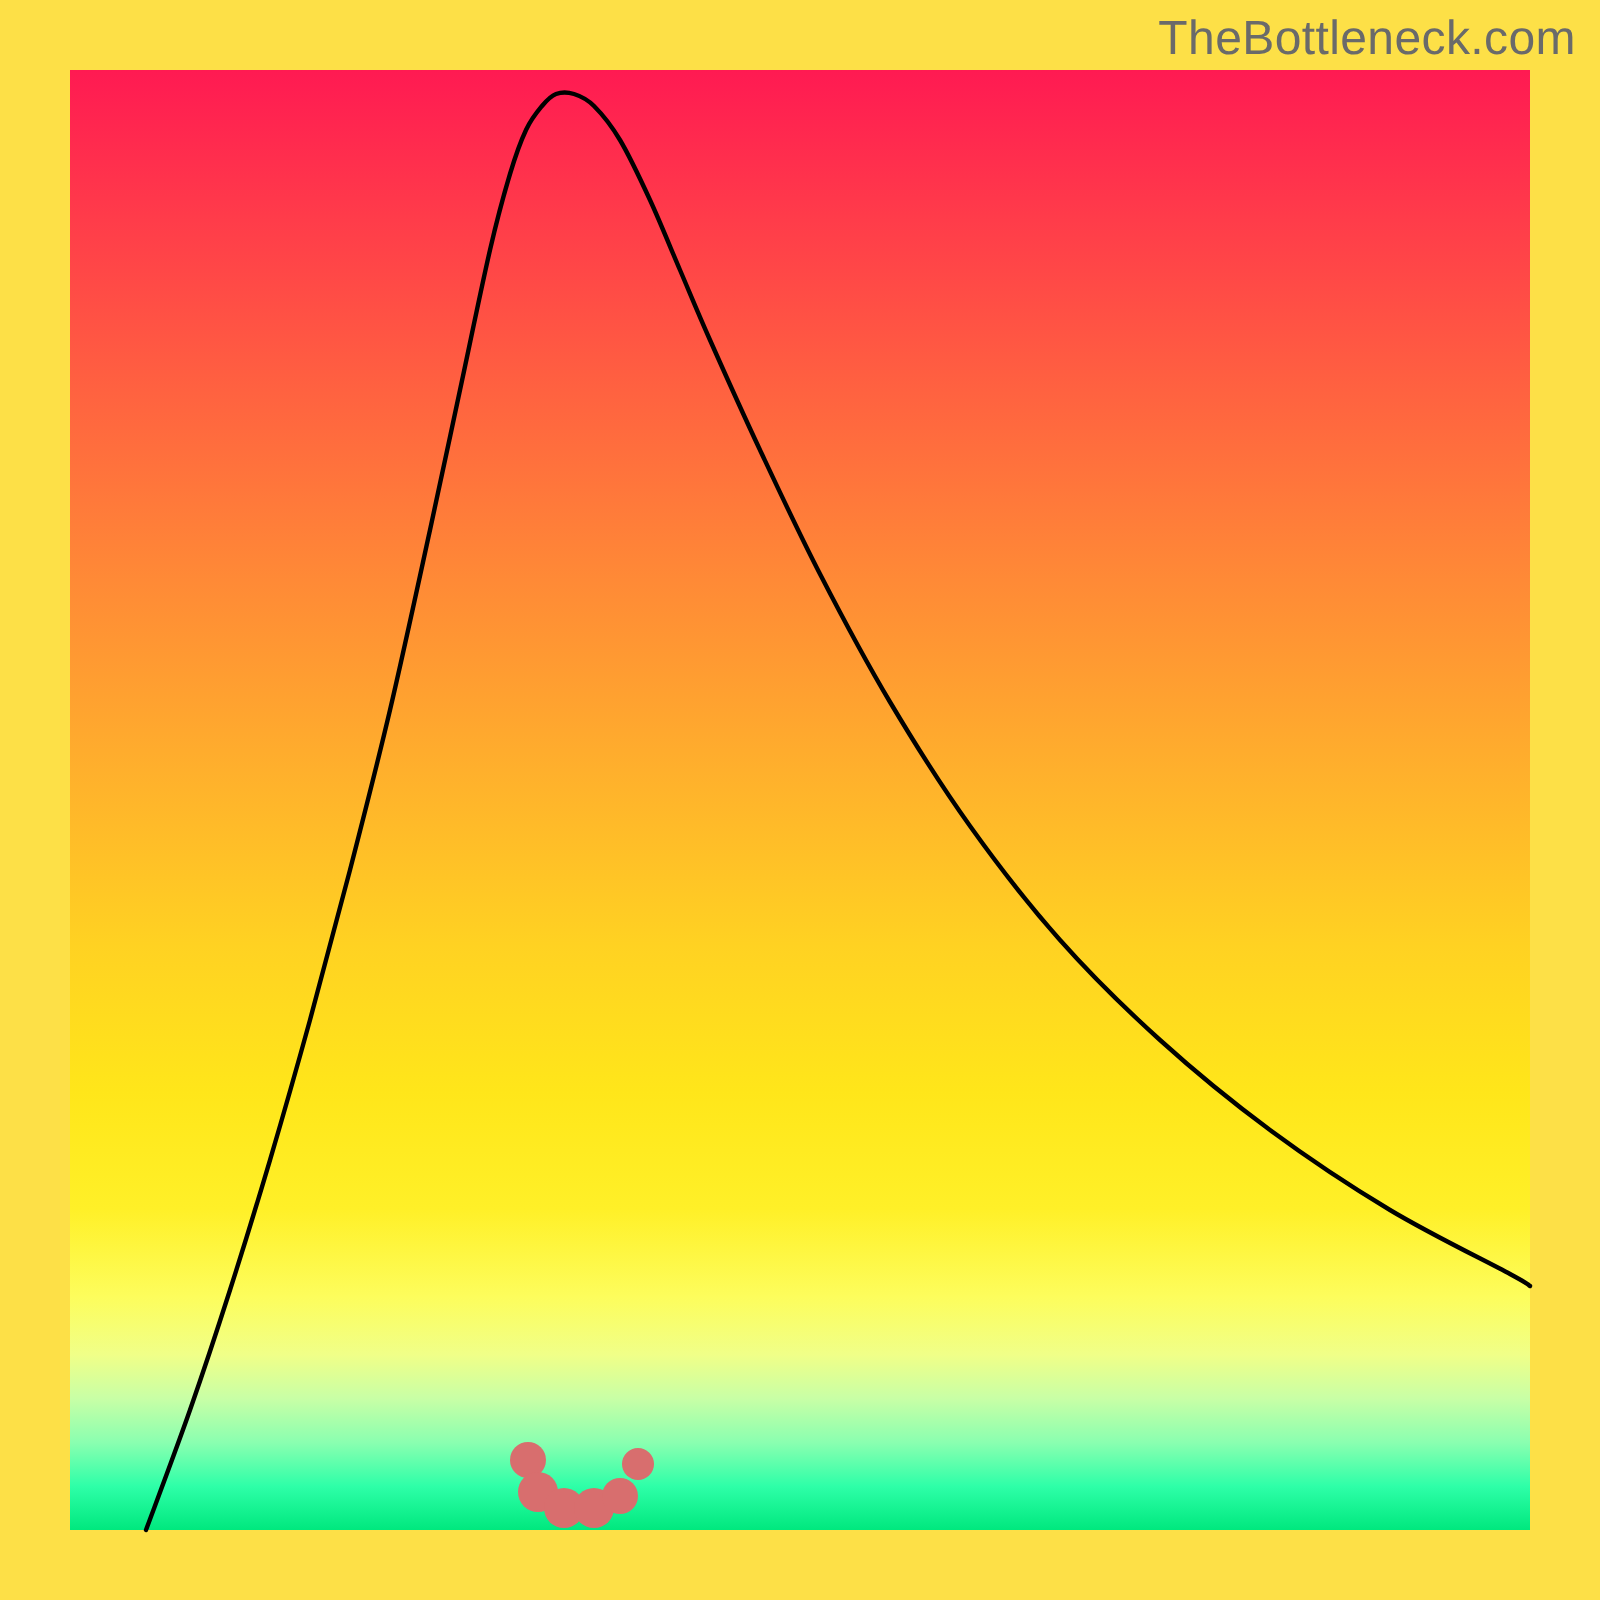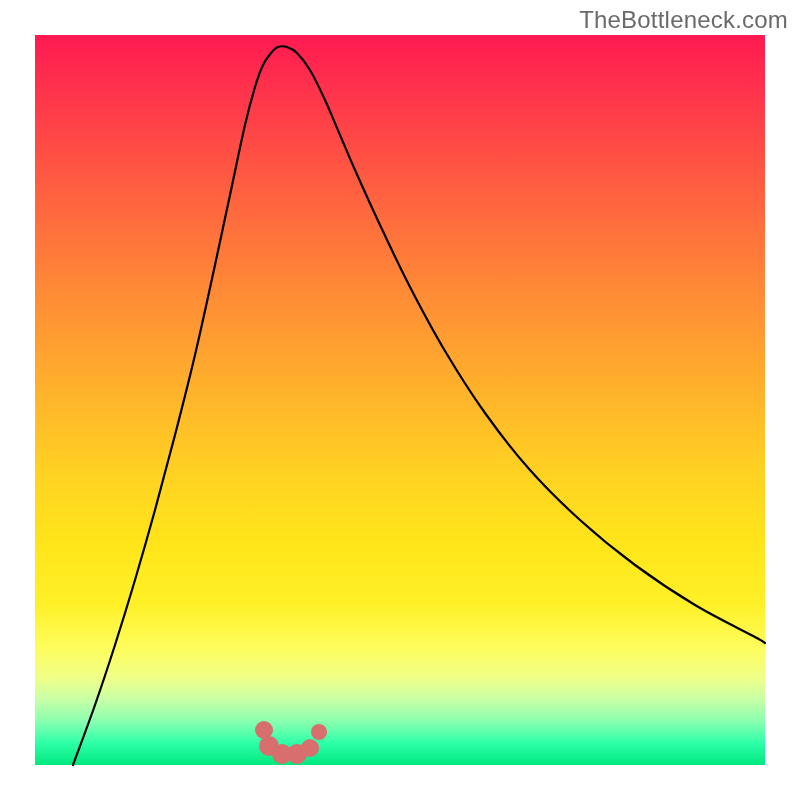--- a/index.html
+++ b/index.html
@@ -10,21 +10,21 @@
     background: #000;
     overflow: hidden;
     font-family: Arial, Helvetica, sans-serif;
   }
   .frame {
     position: absolute;
     left: 0;
     top: 0;
     width: 800px;
     height: 800px;
-    background: #ffffff;
+    background: #fde047;
   }
   .plot {
     position: absolute;
     left: 35px;
     top: 35px;
     width: 730px;
     height: 730px;
     background: linear-gradient(to bottom,
       #ff1a52 0%,
       #ff3b4a 10%,

